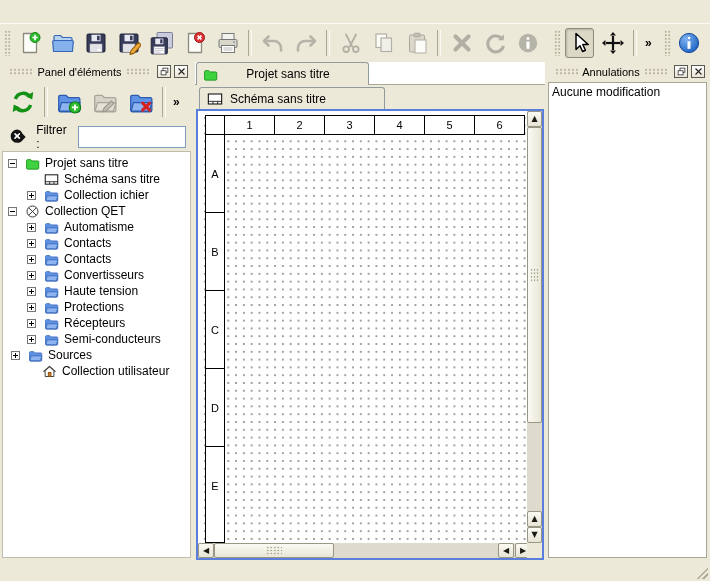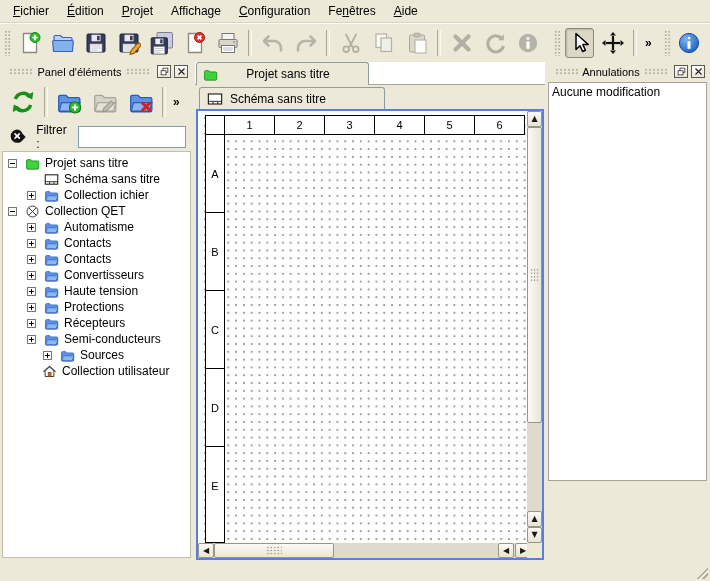--- a/index.html
+++ b/index.html
@@ -40,21 +40,21 @@
   #filter-input{width:100px;height:18px;margin-left:6px;border:1px solid #7f9db9;font-size:12px;padding:1px 3px;font-family:inherit;}
   .filter-label{margin-left:6px;}
   #tree{position:absolute;left:0;top:89px;width:189px;height:407px;background:#fff;border:1px solid #c0bdad;box-sizing:border-box;overflow:hidden;padding-top:3px;}
   .tree-row{height:16px;display:flex;align-items:center;font-size:12px;white-space:nowrap;}
   .tree-row .icon{margin-right:5px;}
   .tree-row .icon svg{width:15px;height:15px;}
   .expander{width:9px;height:9px;margin-right:8px;flex:0 0 auto;display:inline-flex;}
   .exp-spacer{width:17px;flex:0 0 auto;display:inline-block;}
 
   #right-panel{left:548px;top:62px;width:160px;height:496px;}
-  #undo-list{position:absolute;left:0;top:20px;width:159px;height:399px;background:#fff;border:1px solid #a6a496;box-sizing:border-box;padding:2px 3px;}
+  #undo-list{position:absolute;left:0;top:20px;width:159px;height:476px;background:#fff;border:1px solid #a6a496;box-sizing:border-box;padding:2px 3px;}
   .undo-item{font-size:12px;height:15px;}
 
   
   #center{left:195px;top:62px;width:350px;height:500px;position:absolute;}
   #project-tabbar{position:absolute;left:0;top:0;width:350px;height:23px;background:#fff;border-bottom:1px solid #a9a796;box-sizing:border-box;}
   #project-tab{position:absolute;left:1px;top:0;width:173px;height:23px;background:#ece9d8;border:1px solid #919b9c;border-bottom:none;border-radius:3px 3px 0 0;display:flex;align-items:center;box-sizing:border-box;}
   #project-tab .icon{margin-left:6px;}
   #project-tab .icon svg{width:15px;height:15px;}
   #project-tab .tab-label{flex:1;text-align:center;margin-right:10px;}
   #schema-tabbar{position:absolute;left:0;top:23px;width:350px;height:24px;}
@@ -90,29 +90,20 @@
   #statusbar{position:absolute;left:0;top:562px;width:710px;height:19px;background:#ece9d8;}
   #resize-grip{position:absolute;right:2px;bottom:2px;width:13px;height:13px;
     background:repeating-linear-gradient(135deg,transparent 0 2px,#b0ac9a 2px 4px);
     clip-path:polygon(100% 0,100% 100%,0 100%);}
 </style>
 </head>
 <body>
 
 <div class="app">
 
-  <div id="menubar">
-      <span class="menu-item"><u>F</u>ichier</span>
-      <span class="menu-item"><u>É</u>dition</span>
-      <span class="menu-item"><u>P</u>rojet</span>
-      <span class="menu-item">Afficha<u>g</u>e</span>
-      <span class="menu-item"><u>C</u>onfiguration</span>
-      <span class="menu-item">Fe<u>n</u>êtres</span>
-      <span class="menu-item"><u>A</u>ide</span>
-    </div>
 
   <div id="toolbar">
     <span class="tgrip"></span>
     <span id="tb-main" style="display:flex;align-items:center;">
         <button class="tbtn">
           <span class="icon">
             <svg viewBox="0 0 24 24" xmlns="http://www.w3.org/2000/svg">
               <path d="M5.5 2.5h8.5l4.5 4.5v14.5H5.5z" fill="#fdfdfa" stroke="#8a8a7e" stroke-width="1.3" stroke-linejoin="round"></path>
               <path d="M14 2.5V7h4.5" fill="none" stroke="#8a8a7e" stroke-width="1.1"></path>
               <circle cx="17" cy="6.5" r="5" fill="#2fba2f" stroke="#128a12"></circle>
@@ -551,21 +542,21 @@
             </svg>
           </span>
           <span class="icon">
             <svg viewBox="0 0 24 24" xmlns="http://www.w3.org/2000/svg">
               <path d="M2.5 19.5V7.2c0-.8.6-1.4 1.4-1.4h5.3l2.1 2.1h9.2c.8 0 1.5.6 1.5 1.4v10.2c0 .8-.7 1.5-1.5 1.5H4c-.8 0-1.5-.7-1.5-1.5z" fill="#5f93e8" stroke="#2d5cb0" stroke-width="1.2"></path>
               <path d="M3.2 19.3l1.9-6.8h17l-2.1 6.9c-.2.5-.7.9-1.3.9H4.4c-.8 0-1.4-.4-1.2-1z" fill="#8db4f0" stroke="#2d5cb0" stroke-width="1.1"></path>
             </svg>
           </span>
           <span>Semi-conducteurs</span>
         </div>
-        <div class="tree-row" style="padding-left:40px">
+        <div class="tree-row" style="padding-left:8px">
           <span class="expander">
             <svg viewBox="0 0 9 9" width="9" height="9">
               <rect x="0.5" y="0.5" width="8" height="8" fill="#fff" stroke="#777"></rect>
               <path d="M2 4.5h5M4.5 2v5" stroke="#000"></path>
             </svg>
           </span>
           <span class="icon">
             <svg viewBox="0 0 24 24" xmlns="http://www.w3.org/2000/svg">
               <path d="M2.5 19.5V7.2c0-.8.6-1.4 1.4-1.4h5.3l2.1 2.1h9.2c.8 0 1.5.6 1.5 1.4v10.2c0 .8-.7 1.5-1.5 1.5H4c-.8 0-1.5-.7-1.5-1.5z" fill="#5f93e8" stroke="#2d5cb0" stroke-width="1.2"></path>
               <path d="M3.2 19.3l1.9-6.8h17l-2.1 6.9c-.2.5-.7.9-1.3.9H4.4c-.8 0-1.4-.4-1.2-1z" fill="#8db4f0" stroke="#2d5cb0" stroke-width="1.1"></path>

